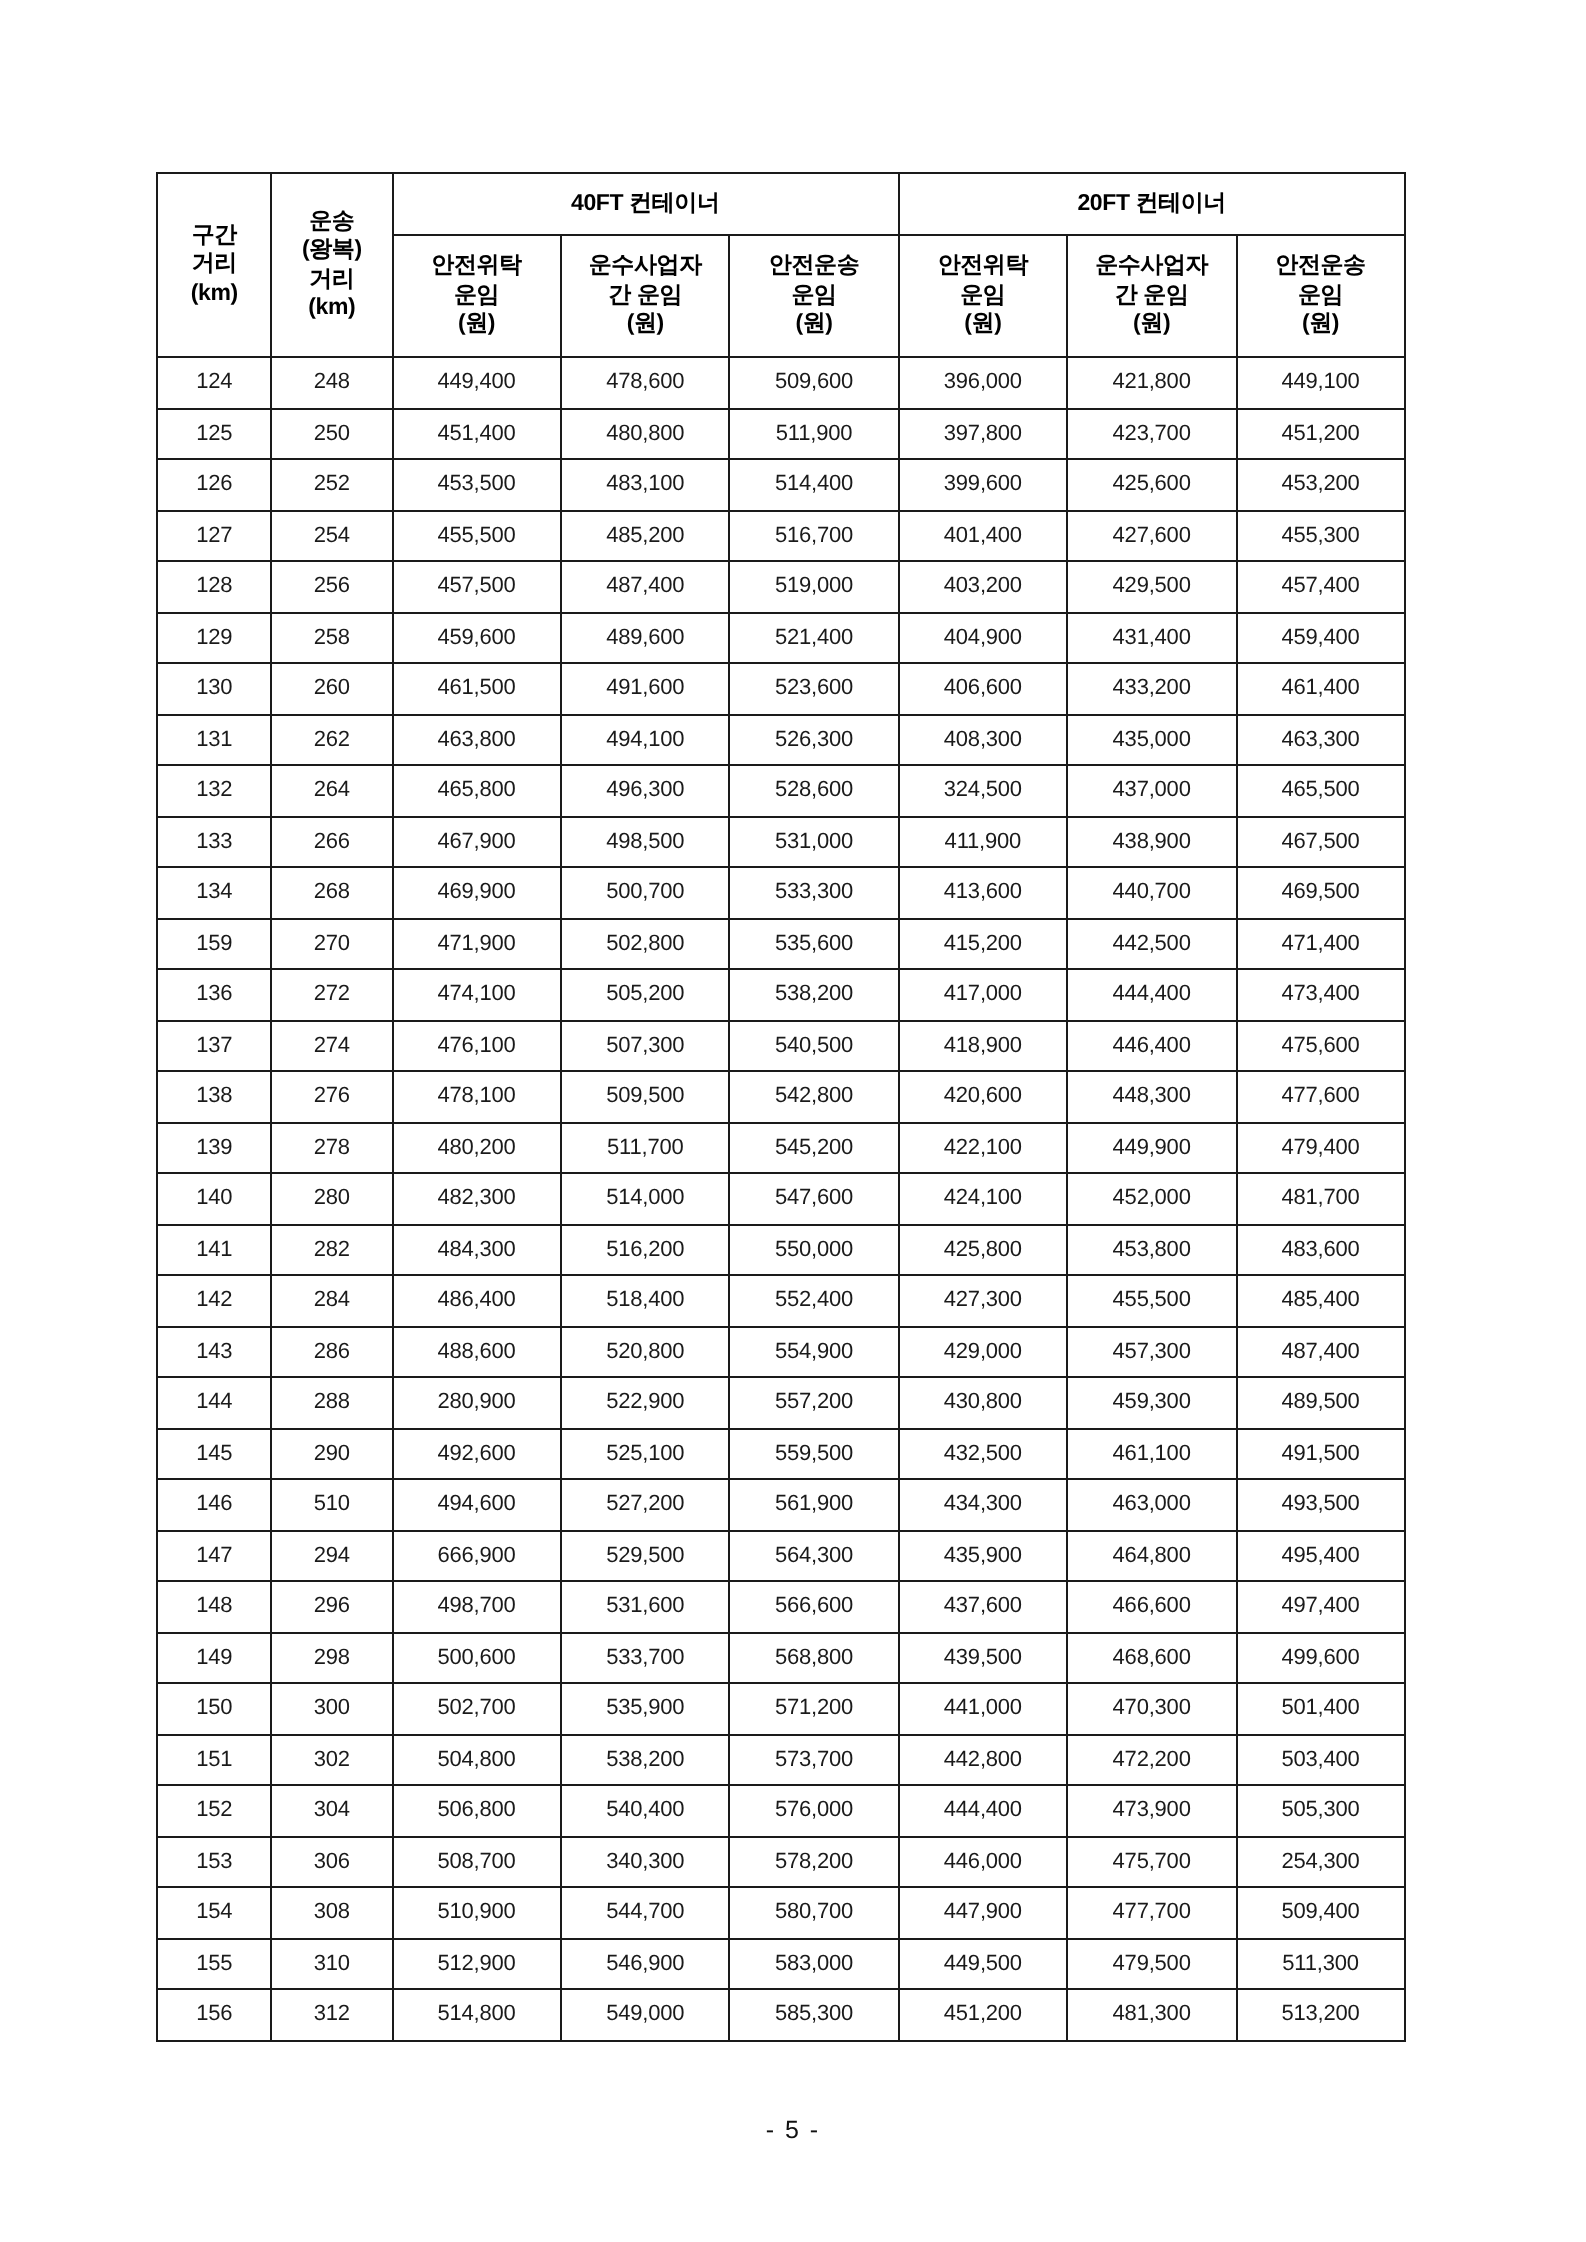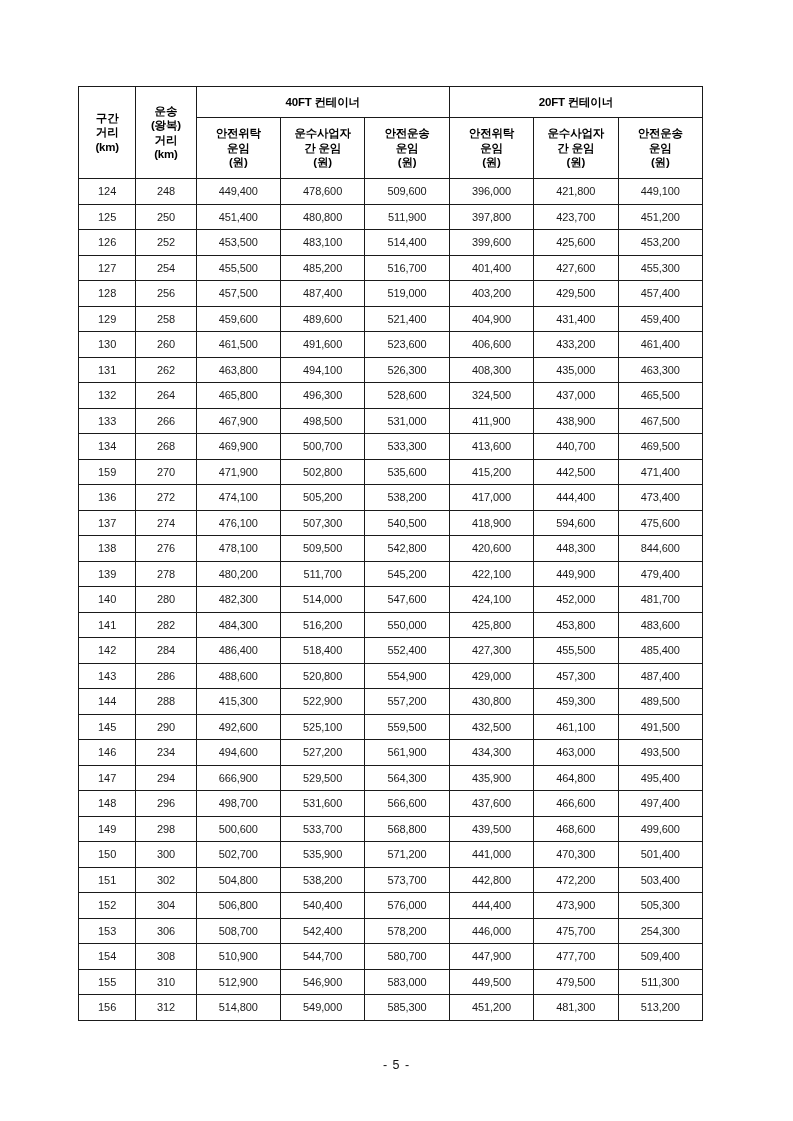--- a/index.html
+++ b/index.html
@@ -291,32 +291,32 @@
             <td>444,400</td>
             <td>473,400</td>
           </tr>
           <tr>
             <td>137</td>
             <td>274</td>
             <td class="group-start">476,100</td>
             <td>507,300</td>
             <td>540,500</td>
             <td class="group-start">418,900</td>
-            <td>594,600</td>
+            <td>446,400</td>
             <td>475,600</td>
           </tr>
           <tr>
             <td>138</td>
             <td>276</td>
             <td class="group-start">478,100</td>
             <td>509,500</td>
             <td>542,800</td>
             <td class="group-start">420,600</td>
             <td>448,300</td>
-            <td>844,600</td>
+            <td>477,600</td>
           </tr>
           <tr>
             <td>139</td>
             <td>278</td>
             <td class="group-start">480,200</td>
             <td>511,700</td>
             <td>545,200</td>
             <td class="group-start">422,100</td>
             <td>449,900</td>
             <td>479,400</td>
@@ -357,40 +357,40 @@
             <td class="group-start">488,600</td>
             <td>520,800</td>
             <td>554,900</td>
             <td class="group-start">429,000</td>
             <td>457,300</td>
             <td>487,400</td>
           </tr>
           <tr>
             <td>144</td>
             <td>288</td>
-            <td class="group-start">415,300</td>
+            <td class="group-start">280,900</td>
             <td>522,900</td>
             <td>557,200</td>
             <td class="group-start">430,800</td>
             <td>459,300</td>
             <td>489,500</td>
           </tr>
           <tr>
             <td>145</td>
             <td>290</td>
             <td class="group-start">492,600</td>
             <td>525,100</td>
             <td>559,500</td>
             <td class="group-start">432,500</td>
             <td>461,100</td>
             <td>491,500</td>
           </tr>
           <tr>
             <td>146</td>
-            <td>234</td>
+            <td>510</td>
             <td class="group-start">494,600</td>
             <td>527,200</td>
             <td>561,900</td>
             <td class="group-start">434,300</td>
             <td>463,000</td>
             <td>493,500</td>
           </tr>
           <tr>
             <td>147</td>
             <td>294</td>
@@ -448,21 +448,21 @@
             <td>540,400</td>
             <td>576,000</td>
             <td class="group-start">444,400</td>
             <td>473,900</td>
             <td>505,300</td>
           </tr>
           <tr>
             <td>153</td>
             <td>306</td>
             <td class="group-start">508,700</td>
-            <td>542,400</td>
+            <td>340,300</td>
             <td>578,200</td>
             <td class="group-start">446,000</td>
             <td>475,700</td>
             <td>254,300</td>
           </tr>
           <tr>
             <td>154</td>
             <td>308</td>
             <td class="group-start">510,900</td>
             <td>544,700</td>

